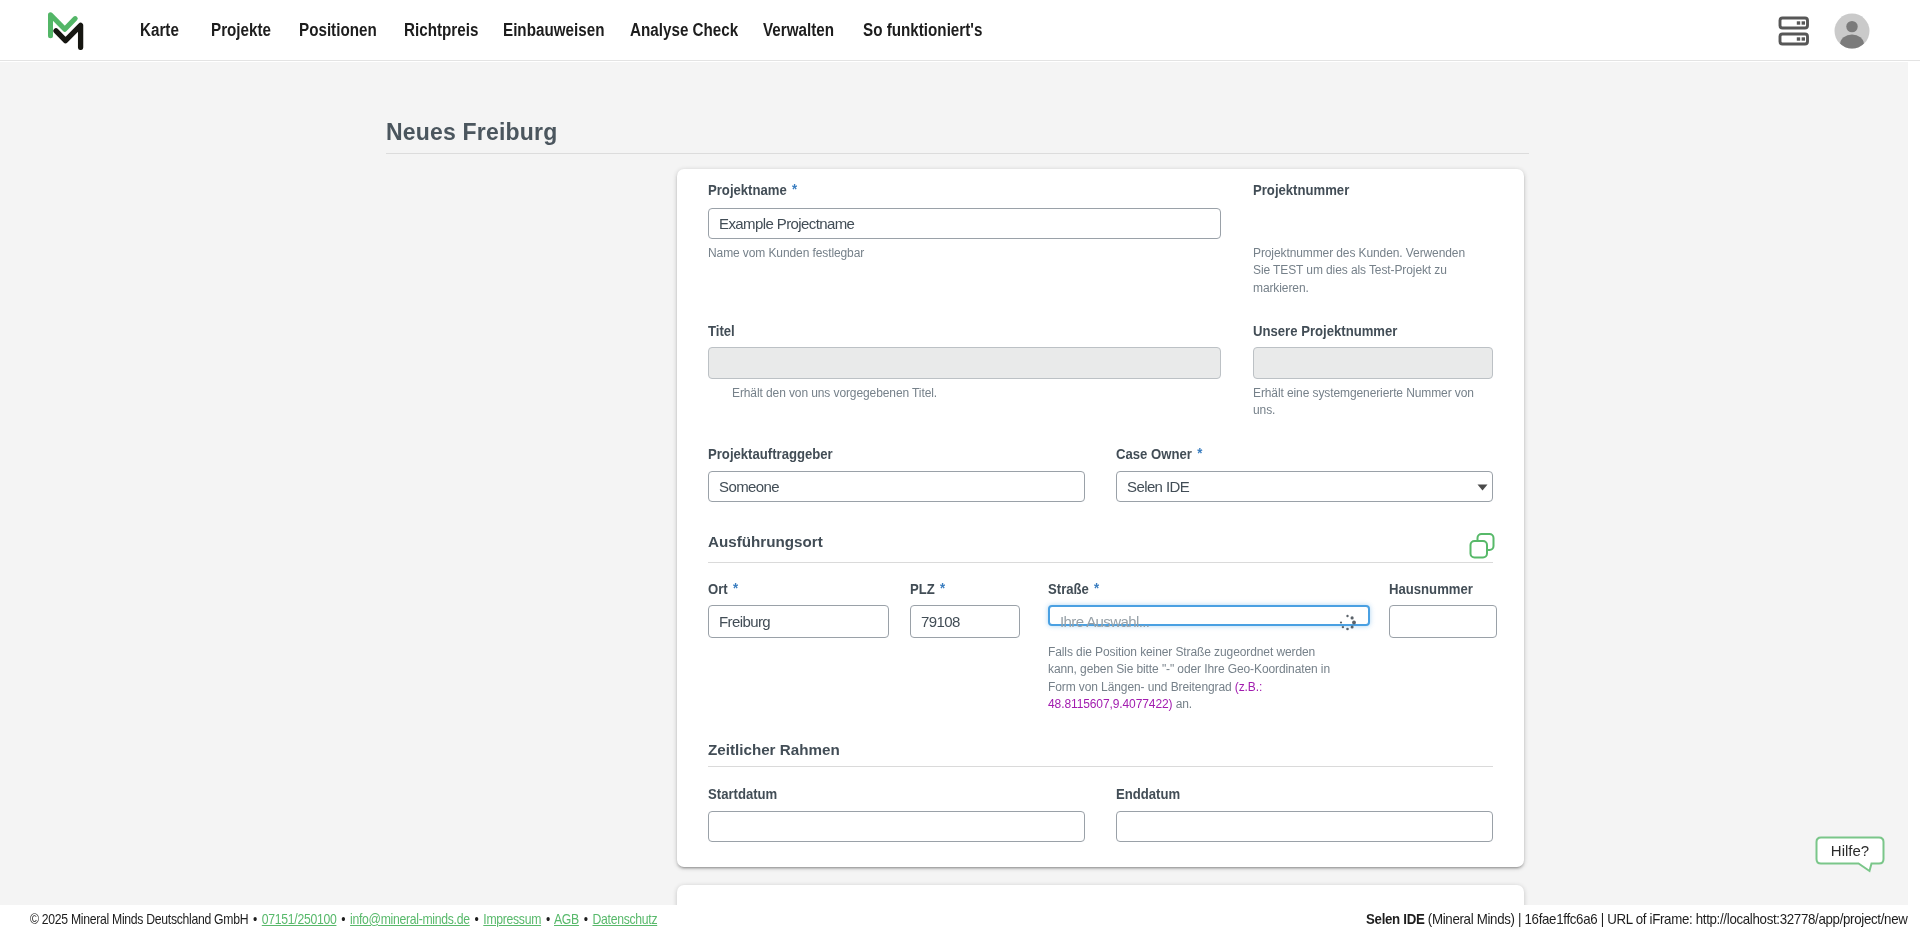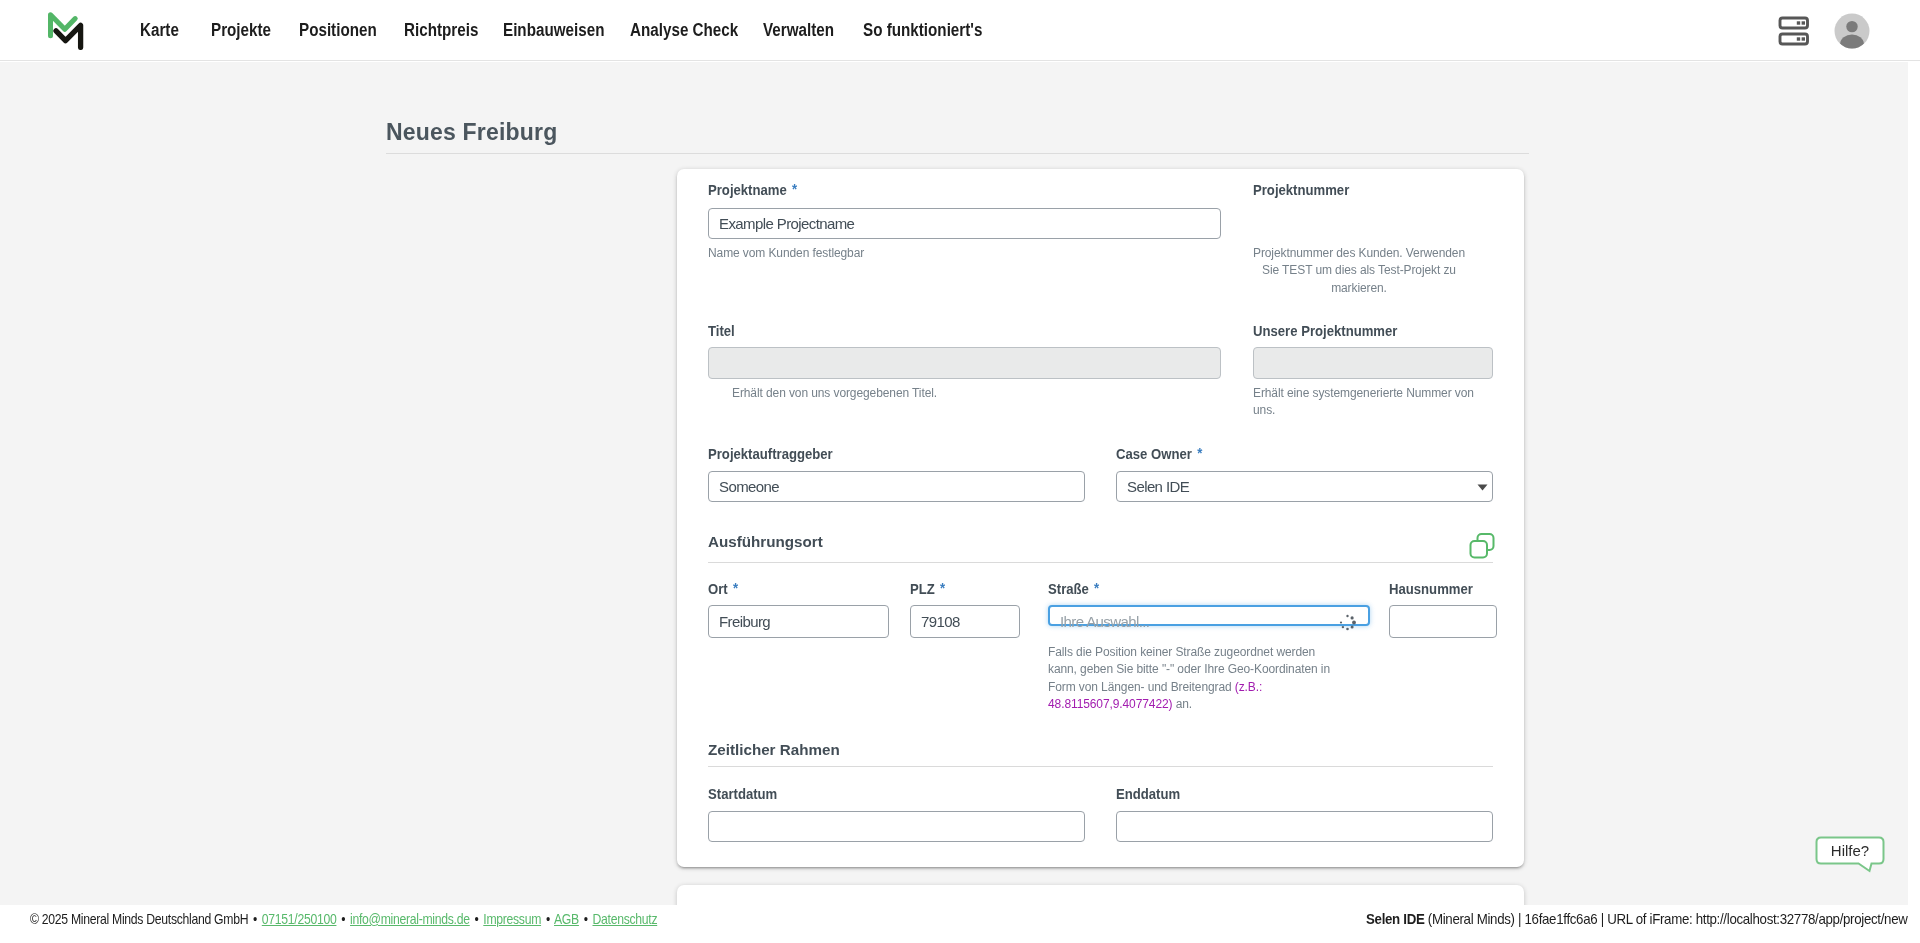--- a/index.html
+++ b/index.html
@@ -82,21 +82,21 @@
   <div id="hdiv"></div>
 
   <div id="card"></div>
   <div id="card2"></div>
 
   <div class="lbl" style="left:708px;top:180.8px;">Projektname<span class="ast">*</span></div>
   <div class="inp" style="left:708px;top:207.5px;width:513px;">Example Projectname</div>
   <div class="hint" style="left:708px;top:244.8px;">Name vom Kunden festlegbar</div>
 
   <div class="lbl" style="left:1253px;top:180.8px;">Projektnummer</div>
-  <div class="hint" style="left:1253px;top:244.8px;text-align:center;">Projektnummer des Kunden. Verwenden<br>Sie TEST um dies als Test-Projekt zu<br>markieren.</div>
+  <div class="hint" style="left:1253px;top:244.8px;">Projektnummer des Kunden. Verwenden<br>Sie TEST um dies als Test-Projekt zu<br>markieren.</div>
 
   <div class="lbl" style="left:708px;top:321.5px;">Titel</div>
   <div class="inp dis" style="left:708px;top:347px;width:513px;"></div>
   <div class="hint" style="left:708px;top:384.8px;margin-left:24px;">Erhält den von uns vorgegebenen Titel.</div>
 
   <div class="lbl" style="left:1253px;top:321.5px;">Unsere Projektnummer</div>
   <div class="inp dis" style="left:1253px;top:347px;width:240px;"></div>
   <div class="hint" style="left:1253px;top:384.8px;">Erhält eine systemgenerierte Nummer von<br>uns.</div>
 
   <div class="lbl" style="left:708px;top:444.7px;">Projektauftraggeber</div>

